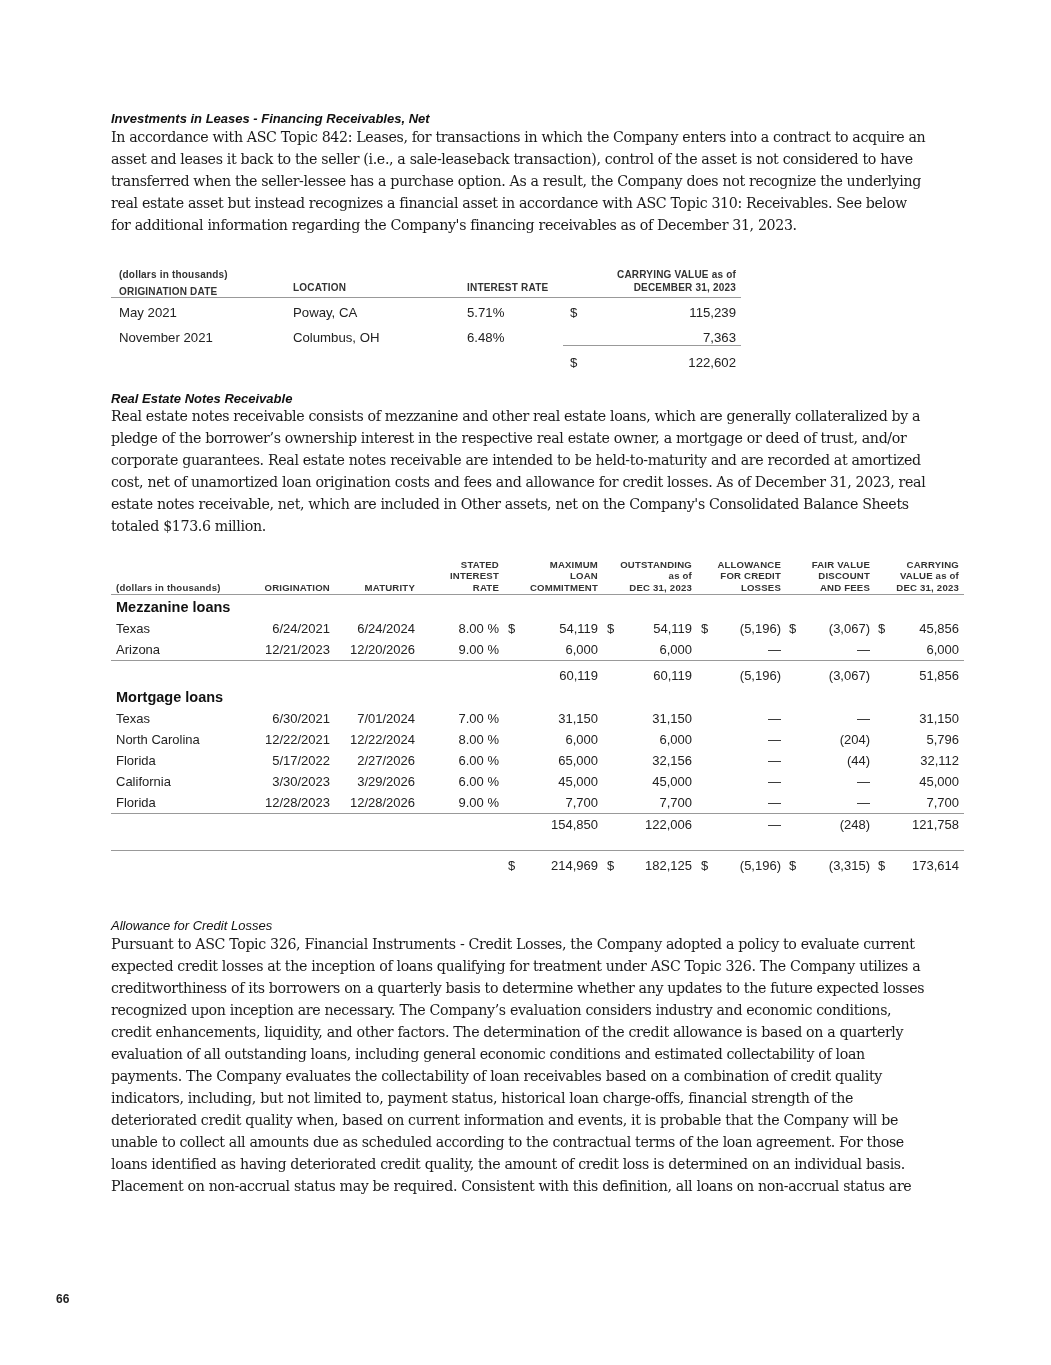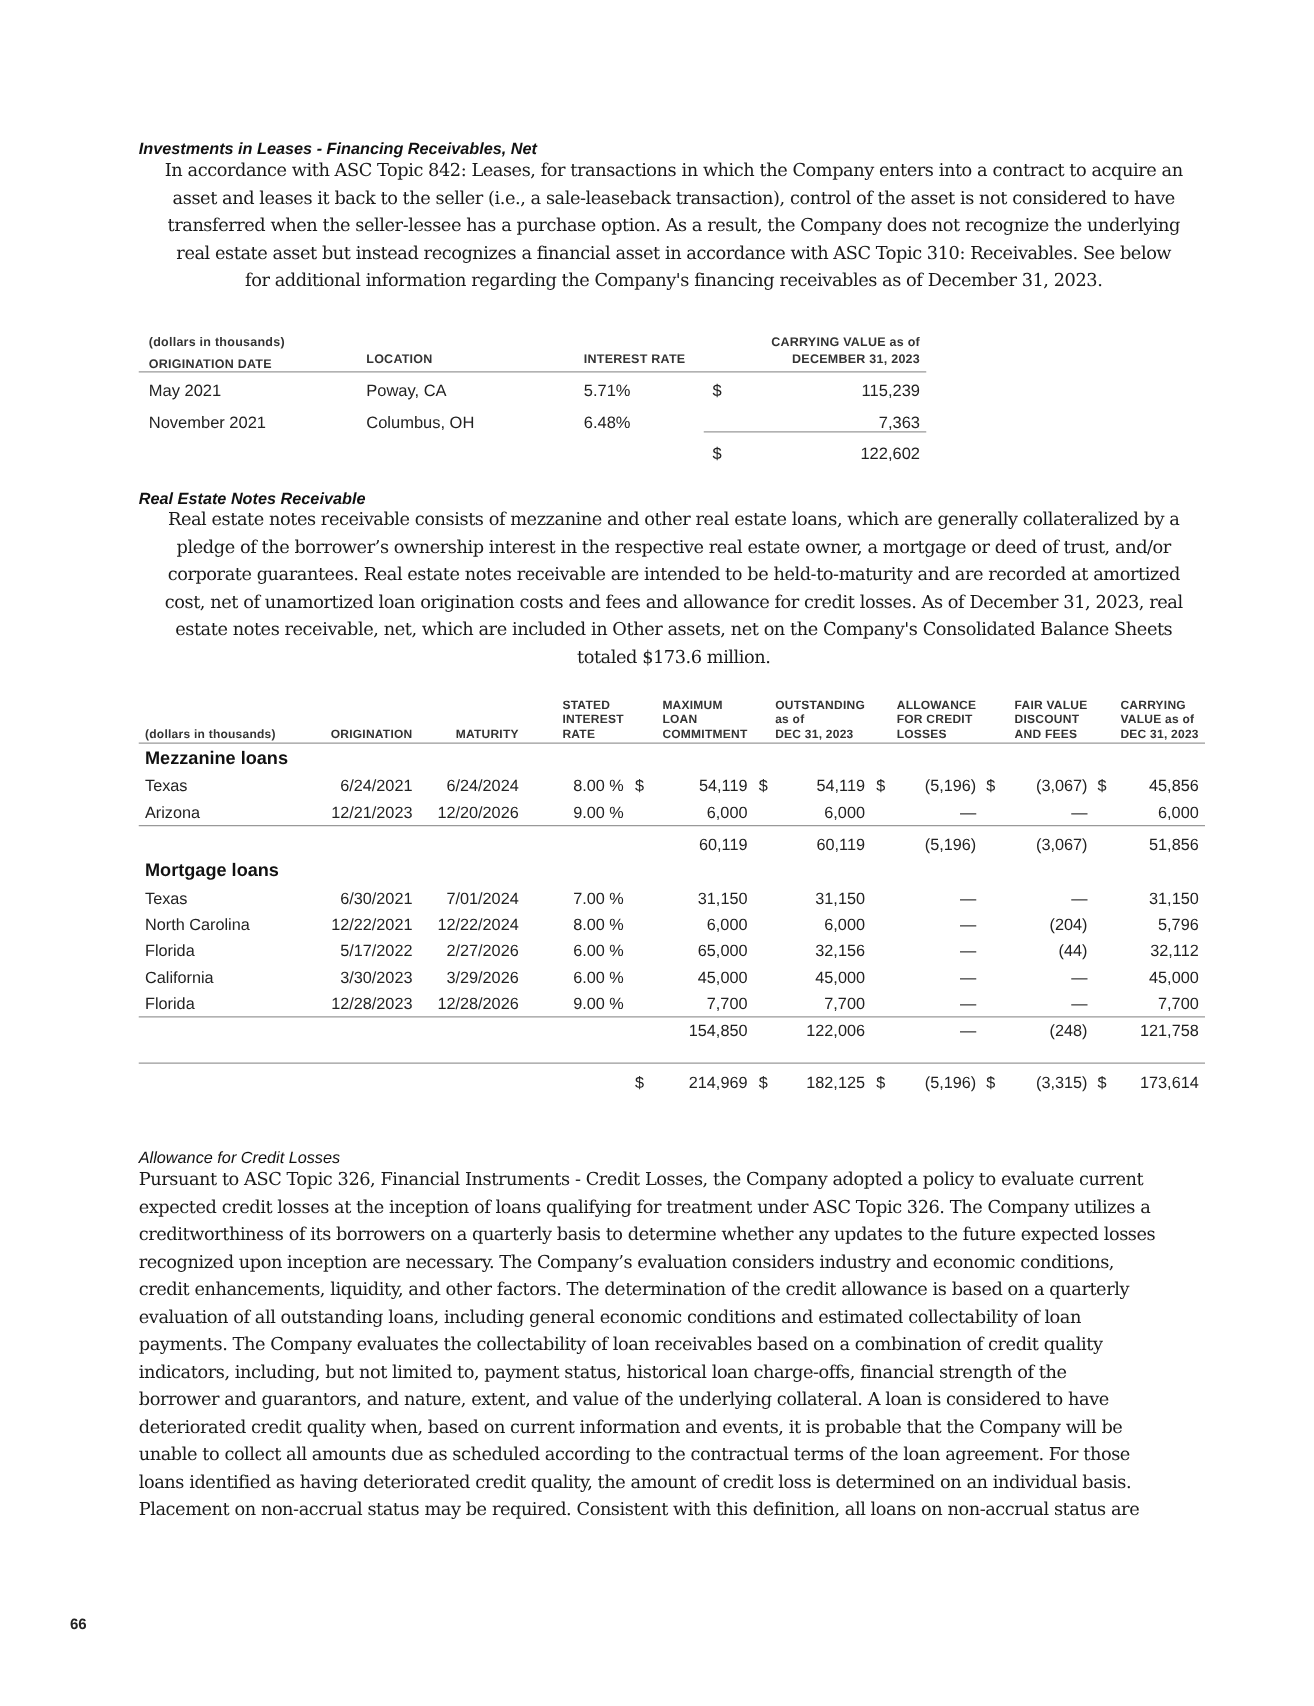--- a/index.html
+++ b/index.html
@@ -1,39 +1,39 @@
 <!DOCTYPE html>
 <html><head>
 <meta charset="utf-8">
 <style>
   html, body { margin: 0; padding: 0; background: #ffffff; }
   body { width: 1051px; height: 1365px; position: relative; overflow: hidden; color: #1a1a1a; }
 
   .section-heading { position: absolute; left: 111px; font-family: "Liberation Sans", sans-serif; font-style: italic; font-size: 13px; color: #111; }
   .section-heading.bold { font-weight: bold; }
-  .para { position: absolute; left: 111px; width: 856px; font-family: "DejaVu Serif", serif; font-size: 14.2px; line-height: 22px; color: #1a1a1a; letter-spacing: -0.35px; text-align: center; }
+  .para { position: absolute; left: 111px; width: 856px; font-family: "DejaVu Serif", serif; font-size: 14.2px; line-height: 22px; color: #1a1a1a; letter-spacing: -0.35px; }
   .para.justify { text-align: justify; }
 
   
   .t1 { position: absolute; left: 111px; top: 268px; width: 630px; font-family: "Liberation Sans", sans-serif; color: #222; }
   .t1 .hdr { position: relative; height: 29px; border-bottom: 1px solid #999; font-size: 10px; font-weight: bold; color: #333; letter-spacing: 0.2px; }
   .t1 .hdr span { position: absolute; }
   .t1 .row { position: relative; height: 25px; font-size: 13.2px; }
   .t1 .row span { position: absolute; top: 7px; }
   .t1 .c1 { left: 8px; }
   .t1 .c2 { left: 182px; }
   .t1 .c3 { left: 356px; }
   .t1 .cdol { left: 459px; }
   .t1 .cval { right: 5px; text-align: right; }
   .t1 .totline { position: absolute; left: 452px; right: 0; height: 1px; background: #999; }
 
   
   .t2 { position: absolute; left: 111px; top: 553px; width: 853px; font-family: "Liberation Sans", sans-serif; color: #222; }
   .t2 .hdr { position: relative; height: 41px; border-bottom: 1px solid #999; font-size: 9.6px; font-weight: bold; color: #333; letter-spacing: 0.2px; line-height: 11.5px; }
-  .t2 .hdr .h { position: absolute; bottom: 1px; }
+  .t2 .hdr .h { position: absolute; bottom: 1px; text-align: right; }
   .t2 .group { position: relative; height: 22px; font-size: 14.5px; font-weight: bold; color: #111; }
   .t2 .group span { position: absolute; left: 5px; top: 4px; }
   .t2 .row { position: relative; height: 21px; font-size: 13px; }
   .t2 .row span { position: absolute; top: 4px; white-space: nowrap; }
   .t2 .name { left: 5px; }
   .t2 .r { text-align: right; }
   .t2 .line { position: absolute; left: 0; right: 0; height: 1px; background: #999; }
 
   .page-number { position: absolute; left: 56px; top: 1292px; font-family: "Liberation Sans", sans-serif; font-size: 12px; font-weight: bold; color: #222; }
 </style>
@@ -280,20 +280,19 @@
 <div class="section-heading" style="top:918px;">Allowance for Credit Losses</div>
 <div class="para justify" style="top:933px;">
   <div>Pursuant to ASC Topic 326, Financial Instruments - Credit Losses, the Company adopted a policy to evaluate current</div>
   <div>expected credit losses at the inception of loans qualifying for treatment under ASC Topic 326. The Company utilizes a</div>
   <div>creditworthiness of its borrowers on a quarterly basis to determine whether any updates to the future expected losses</div>
   <div>recognized upon inception are necessary. The Company’s evaluation considers industry and economic conditions,</div>
   <div>credit enhancements, liquidity, and other factors. The determination of the credit allowance is based on a quarterly</div>
   <div>evaluation of all outstanding loans, including general economic conditions and estimated collectability of loan</div>
   <div>payments. The Company evaluates the collectability of loan receivables based on a combination of credit quality</div>
   <div>indicators, including, but not limited to, payment status, historical loan charge-offs, financial strength of the</div>
-  <div>borrower and guarantors, and nature, extent, and value of the underlying collateral. A loan is considered to have</div>
   <div>deteriorated credit quality when, based on current information and events, it is probable that the Company will be</div>
   <div>unable to collect all amounts due as scheduled according to the contractual terms of the loan agreement. For those</div>
   <div>loans identified as having deteriorated credit quality, the amount of credit loss is determined on an individual basis.</div>
   <div>Placement on non-accrual status may be required. Consistent with this definition, all loans on non-accrual status are</div>
 </div>
 
 <div class="page-number">66</div>
 
 </body></html>

